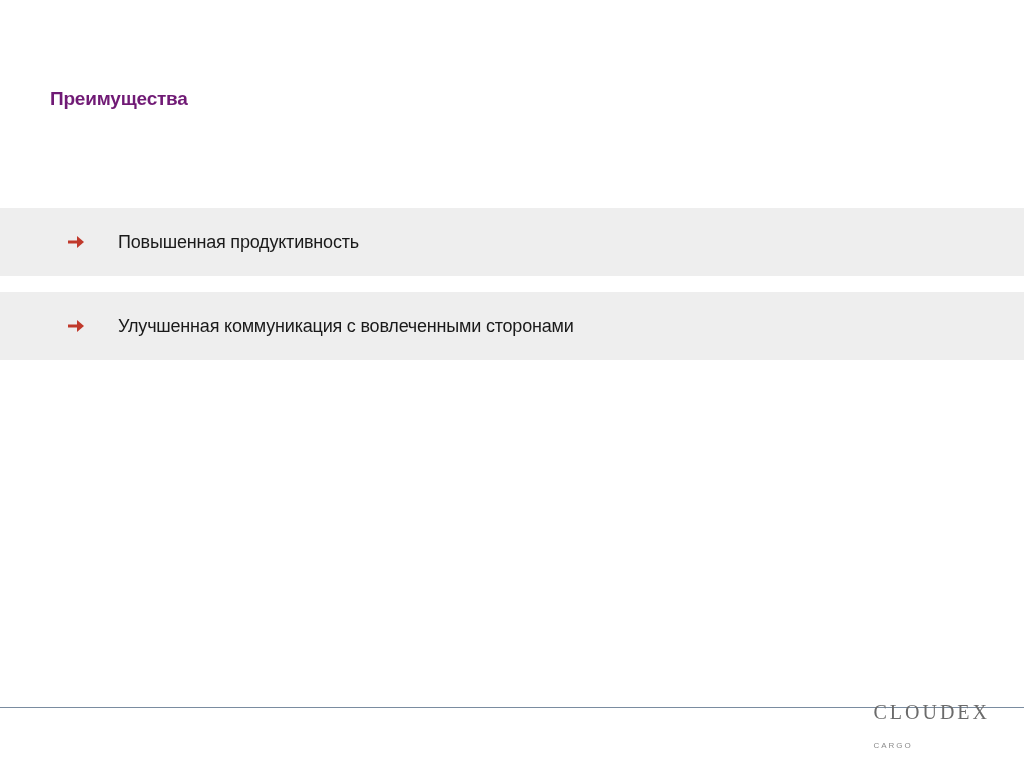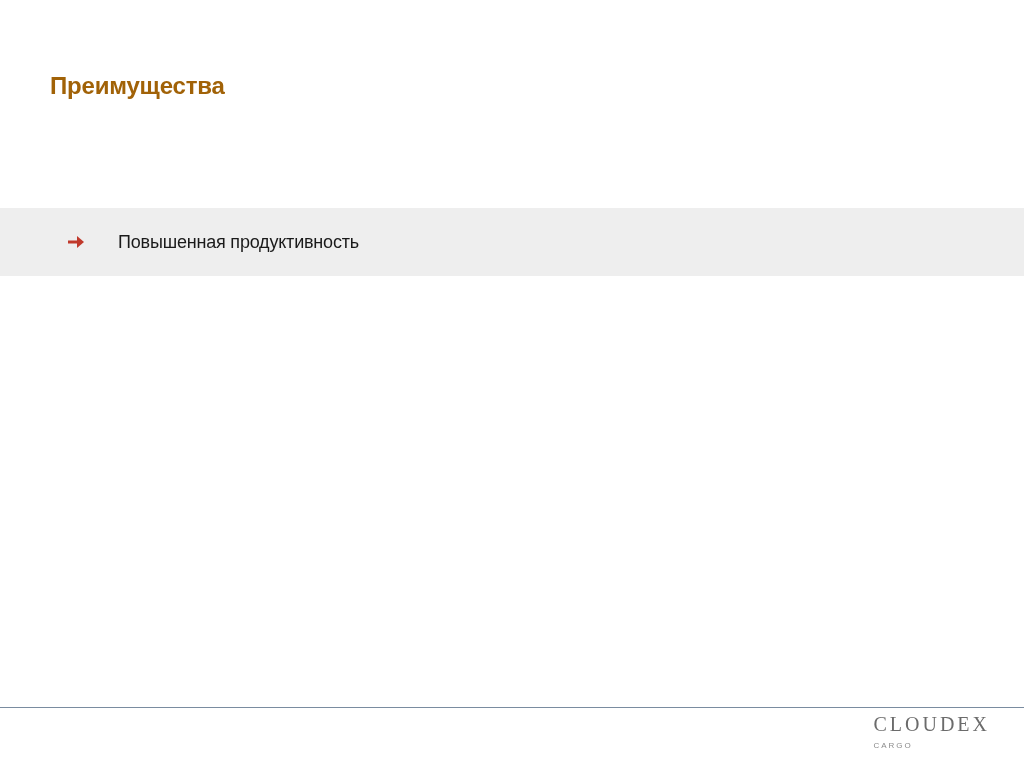--- a/index.html
+++ b/index.html
@@ -15,25 +15,25 @@
       position: relative;
       overflow: hidden;
     }
     .slide {
       width: 100%;
       height: 100%;
       position: relative;
     }
     .title {
       position: absolute;
-      top: 72px;
+      top: 88px;
       left: 50px;
-      font-size: 24px;
+      font-size: 19px;
       font-weight: bold;
-      color: #a16207;
+      color: #701a75;
       letter-spacing: -0.2px;
     }
     .bullet-list {
       position: absolute;
       top: 208px;
       left: 0;
       width: 100%;
     }
     .bullet-row {
       display: flex;
@@ -72,40 +72,47 @@
       font-size: 20px;
       letter-spacing: 3px;
       color: #6b6b6b;
       line-height: 1.05;
     }
     .logo-sub {
       font-family: "Arial", sans-serif;
       font-size: 8px;
       letter-spacing: 2px;
       color: #8b8b8b;
-      margin-top: 6px;
+      margin-top: 18px;
     }
   </style>
 </head>
 <body>
 
 <div class="slide">
   <div class="title">Преимущества</div>
 
   <div class="bullet-list">
 
     <div class="bullet-row">
       <svg class="bullet-icon" viewBox="0 0 16 14">
         <rect x="0" y="5.5" width="10" height="3" fill="#c0392b"></rect>
         <polygon points="9,1 16,7 9,13" fill="#c0392b"></polygon>
       </svg>
       <span class="bullet-text">Повышенная продуктивность</span>
     </div>
 
 
+    <div class="bullet-row">
+      <svg class="bullet-icon" viewBox="0 0 16 14">
+        <rect x="0" y="5.5" width="10" height="3" fill="#c0392b"></rect>
+        <polygon points="9,1 16,7 9,13" fill="#c0392b"></polygon>
+      </svg>
+      <span class="bullet-text">Улучшенная коммуникация с вовлеченными сторонами</span>
+    </div>
 
   </div>
 
   <div class="footer-line"></div>
 
   <div class="logo-container">
     <div class="logo-main">CLOUDEX</div>
     <div class="logo-sub">CARGO</div>
   </div>
 </div>

